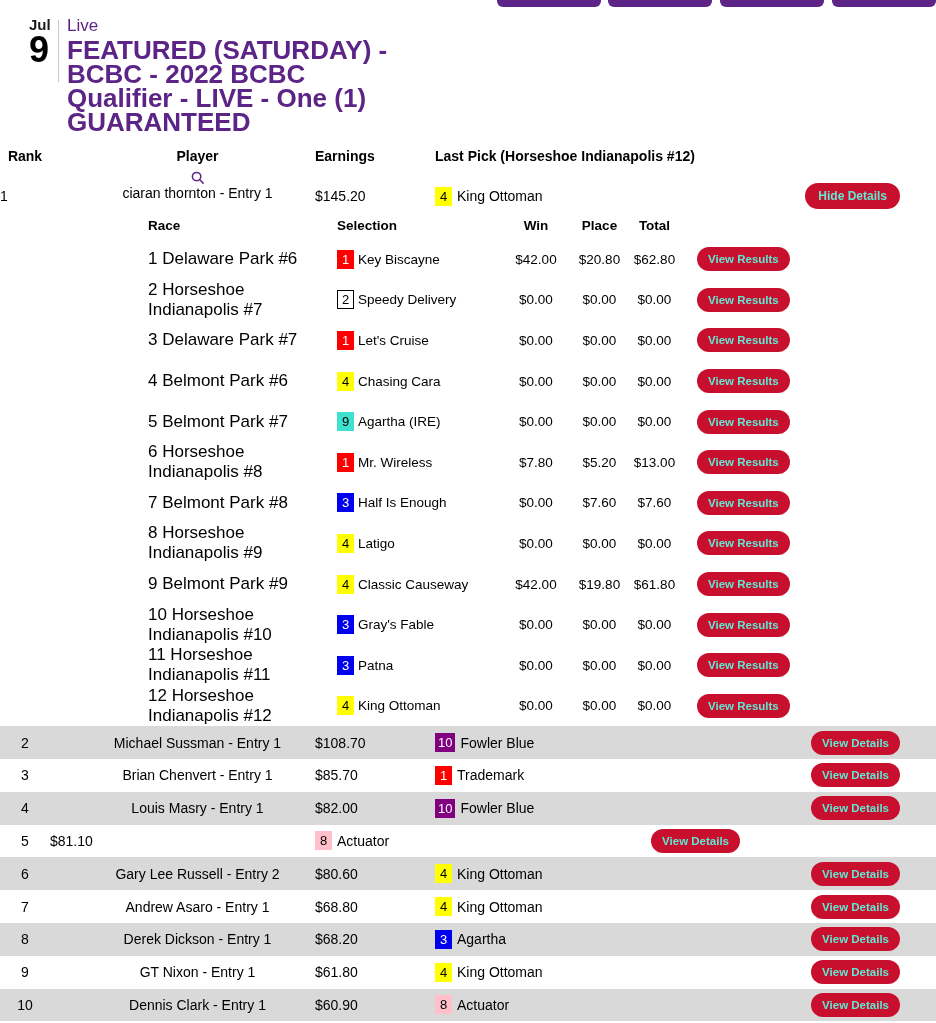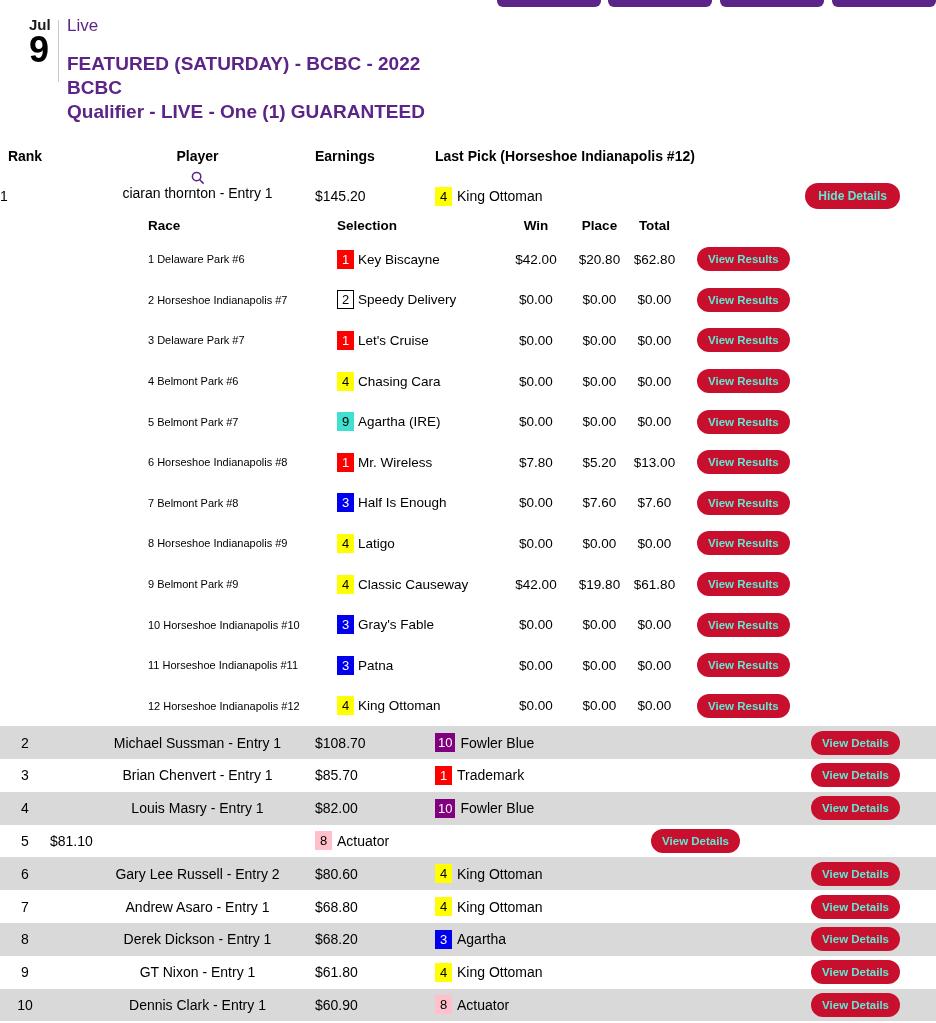--- a/index.html
+++ b/index.html
@@ -10,22 +10,22 @@
   
   .top-stub { position:absolute; top:0; height:7px; width:104px;
     background:#5b2486; border:none; border-radius:0 0 6px 6px; }
 
   
   .date-block { position:absolute; left:29px; top:16px; width:30px; text-align:left; }
   .date-month { font-size:15px; font-weight:bold; color:#1a1a1a; }
   .date-day { font-size:36px; font-weight:bold; line-height:34px; color:#000; }
   .v-divider { position:absolute; left:58px; top:20px; width:1px; height:62px; background:#c9c9c9; }
   .event-info { position:absolute; left:67px; top:16px; width:400px; }
-  .live-label { font-size:17px; color:#5b2486; margin-bottom:16px; }
-  .event-title { font-size:19px; font-weight:bold; color:#5b2486; line-height:24px; }
+  .live-label { font-size:17px; color:#5b2486; margin-bottom:2px; }
+  .event-title { font-size:26px; font-weight:bold; color:#5b2486; line-height:24px; }
 
   .prizes { position:absolute; left:497px; top:12px; width:434px; }
   .prizes h2 { font-size:19px; font-weight:bold; color:#000; margin-bottom:3px; }
   .prizes p { font-size:14px; line-height:17.5px; color:#1a1a1a; }
 
   
   .lbgrid { display:grid; grid-template-columns:50px 265px 120px 341px 160px; align-items:center; }
   .col-rank { text-align:center; }
   .col-player { padding-left:30px; display:flex; align-items:center; gap:7px;flex-direction:column; }
   .col-btn { justify-self:end; margin-right:36px; }
@@ -45,21 +45,21 @@
   .pill-btn { background:#c8102e; color:#5eead4; border:none; border-radius:13px;
     font-family:inherit; font-weight:bold; font-size:11.5px; padding:6px 11px;
     cursor:pointer; white-space:nowrap; }
   .pill-btn.big { font-size:12px; padding:6px 13px; }
 
   
   .dgrid { display:grid; grid-template-columns:189px 163px 72px 55px 55px 114px;
     margin-left:148px; align-items:center; }
   .d-header { height:21px; font-weight:bold; font-size:13.5px; align-items:start; }
   .d-row { height:40.6px; font-size:13.5px; }
-  .d-race { font-size:11px; }
+  .d-race { font-size:17px; }
   .d-sel { display:flex; align-items:center; gap:4px; }
   .num { text-align:center; }
   .d-btn-wrap { padding-left:15px; }
 
   .search-icon-svg { width:14px; height:14px; display:inline-block; }
 </style>
 </head>
 <body>
 
 <div class="page">

